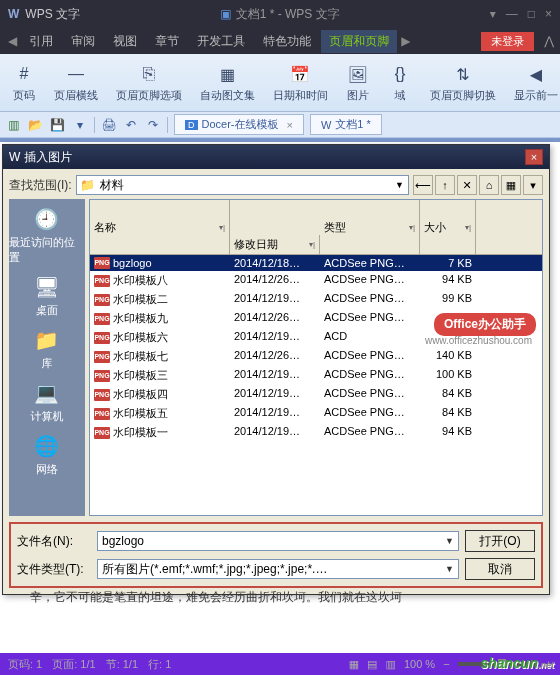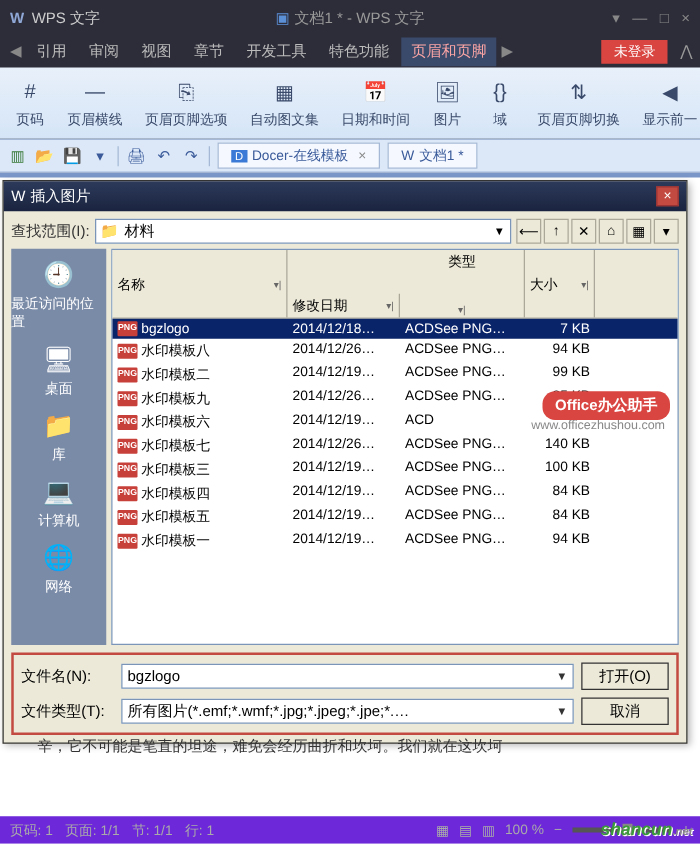--- a/index.html
+++ b/index.html
@@ -7,21 +7,21 @@
 
 
 .app { background: #2d2d3a; width: 560px; }
 .titlebar { background: #2d2d3a; color: #ccc; height: 28px; display: flex; align-items: center; padding: 0 8px; font-size: 12px; }
 .titlebar .logo { color: #8fa8d6; margin-right: 6px; font-weight: bold; }
 .titlebar .win-controls { margin-left: auto; display: flex; gap: 10px; color: #888; }
 .titlebar .center-title { position: absolute; left: 50%; transform: translateX(-50%); color: #999; display: flex; align-items: center; gap: 4px; }
 
 .menubar { background: #2d2d3a; height: 26px; display: flex; align-items: center; padding: 0 6px; font-size: 12px; color: #bbb; gap: 2px; }
 .menubar .tab { padding: 3px 8px; cursor: pointer; }
-.menubar .tab.active { background: #3a4a6a; color: #fca5a5; }
+.menubar .tab.active { background: #3a4a6a; color: #84cc16; }
 .menubar .caret { color: #888; margin: 0 2px; }
 .menubar .login-btn { margin-left: auto; background: #d94540; color: #fff; padding: 2px 10px; font-size: 11px; }
 .menubar .post { color: #999; margin-left: 8px; }
 
 .ribbon { background: linear-gradient(#e8f0fa, #d5e5f7); height: 58px; display: flex; align-items: center; gap: 18px; padding: 4px 12px; border-bottom: 1px solid #a5b9d6; overflow: hidden; }
 .ribbon-item { display: flex; flex-direction: column; align-items: center; font-size: 11px; color: #3a4a6a; gap: 2px; }
 .ribbon-item .ico { width: 24px; height: 24px; display: flex; align-items: center; justify-content: center; font-size: 16px; }
 .ribbon-item .lbl { white-space: nowrap; }
 
 .qat { background: #dce8f7; height: 26px; display: flex; align-items: center; padding: 0 6px; gap: 6px; font-size: 12px; color: #3a5a9a; border-bottom: 1px solid #b5c9e6; }
@@ -45,21 +45,21 @@
 
 .dlg-main { display: flex; gap: 4px; }
 .dlg-sidebar { width: 76px; background: #7a8ba8; display: flex; flex-direction: column; align-items: center; padding: 6px 0; gap: 8px; }
 .side-item { display: flex; flex-direction: column; align-items: center; color: #fff; font-size: 11px; gap: 2px; }
 .side-item .sico { width: 32px; height: 28px; display: flex; align-items: center; justify-content: center; font-size: 20px; }
 
 .file-pane { flex: 1; background: #fff; border: 1px solid #7a95b8; display: flex; flex-direction: column; }
 .file-header { display: flex; background: #ece9d8; border-bottom: 1px solid #aca899; font-size: 11px; }
 .file-header .col { border-right: 1px solid #aca899; padding: 2px 4px; display: flex; align-items: center; justify-content: space-between; }
 .file-header .col .arrow { font-size: 8px; color: #666; }
-.col-name { width: 140px; } .col-date { width: 90px; margin-top: 35px; } .col-type { width: 100px; flex-direction: column; } .col-size { width: 56px; text-align: right; }
+.col-name { width: 140px; } .col-date { width: 90px; margin-top: 35px; } .col-type { width: 100px; } .col-size { width: 56px; text-align: right; }
 .file-list { flex: 1; font-size: 11px; position: relative; min-height: 260px; }
 .file-row { display: flex; padding: 1px 0; }
 .file-row.selected { background: #0a246a; color: #fff; }
 .file-row .cell { padding: 1px 4px; white-space: nowrap; overflow: hidden; }
 .file-row .name-cell { width: 140px; display: flex; align-items: center; gap: 3px; }
 .file-row .date-cell { width: 90px; }
 .file-row .type-cell { width: 100px; }
 .file-row .size-cell { width: 56px; text-align: right; }
 .png-ico { display: inline-block; width: 16px; height: 12px; background: #c8403a; color: #fff; font-size: 7px; text-align: center; line-height: 12px; font-weight: bold; border-radius: 1px; }
 

